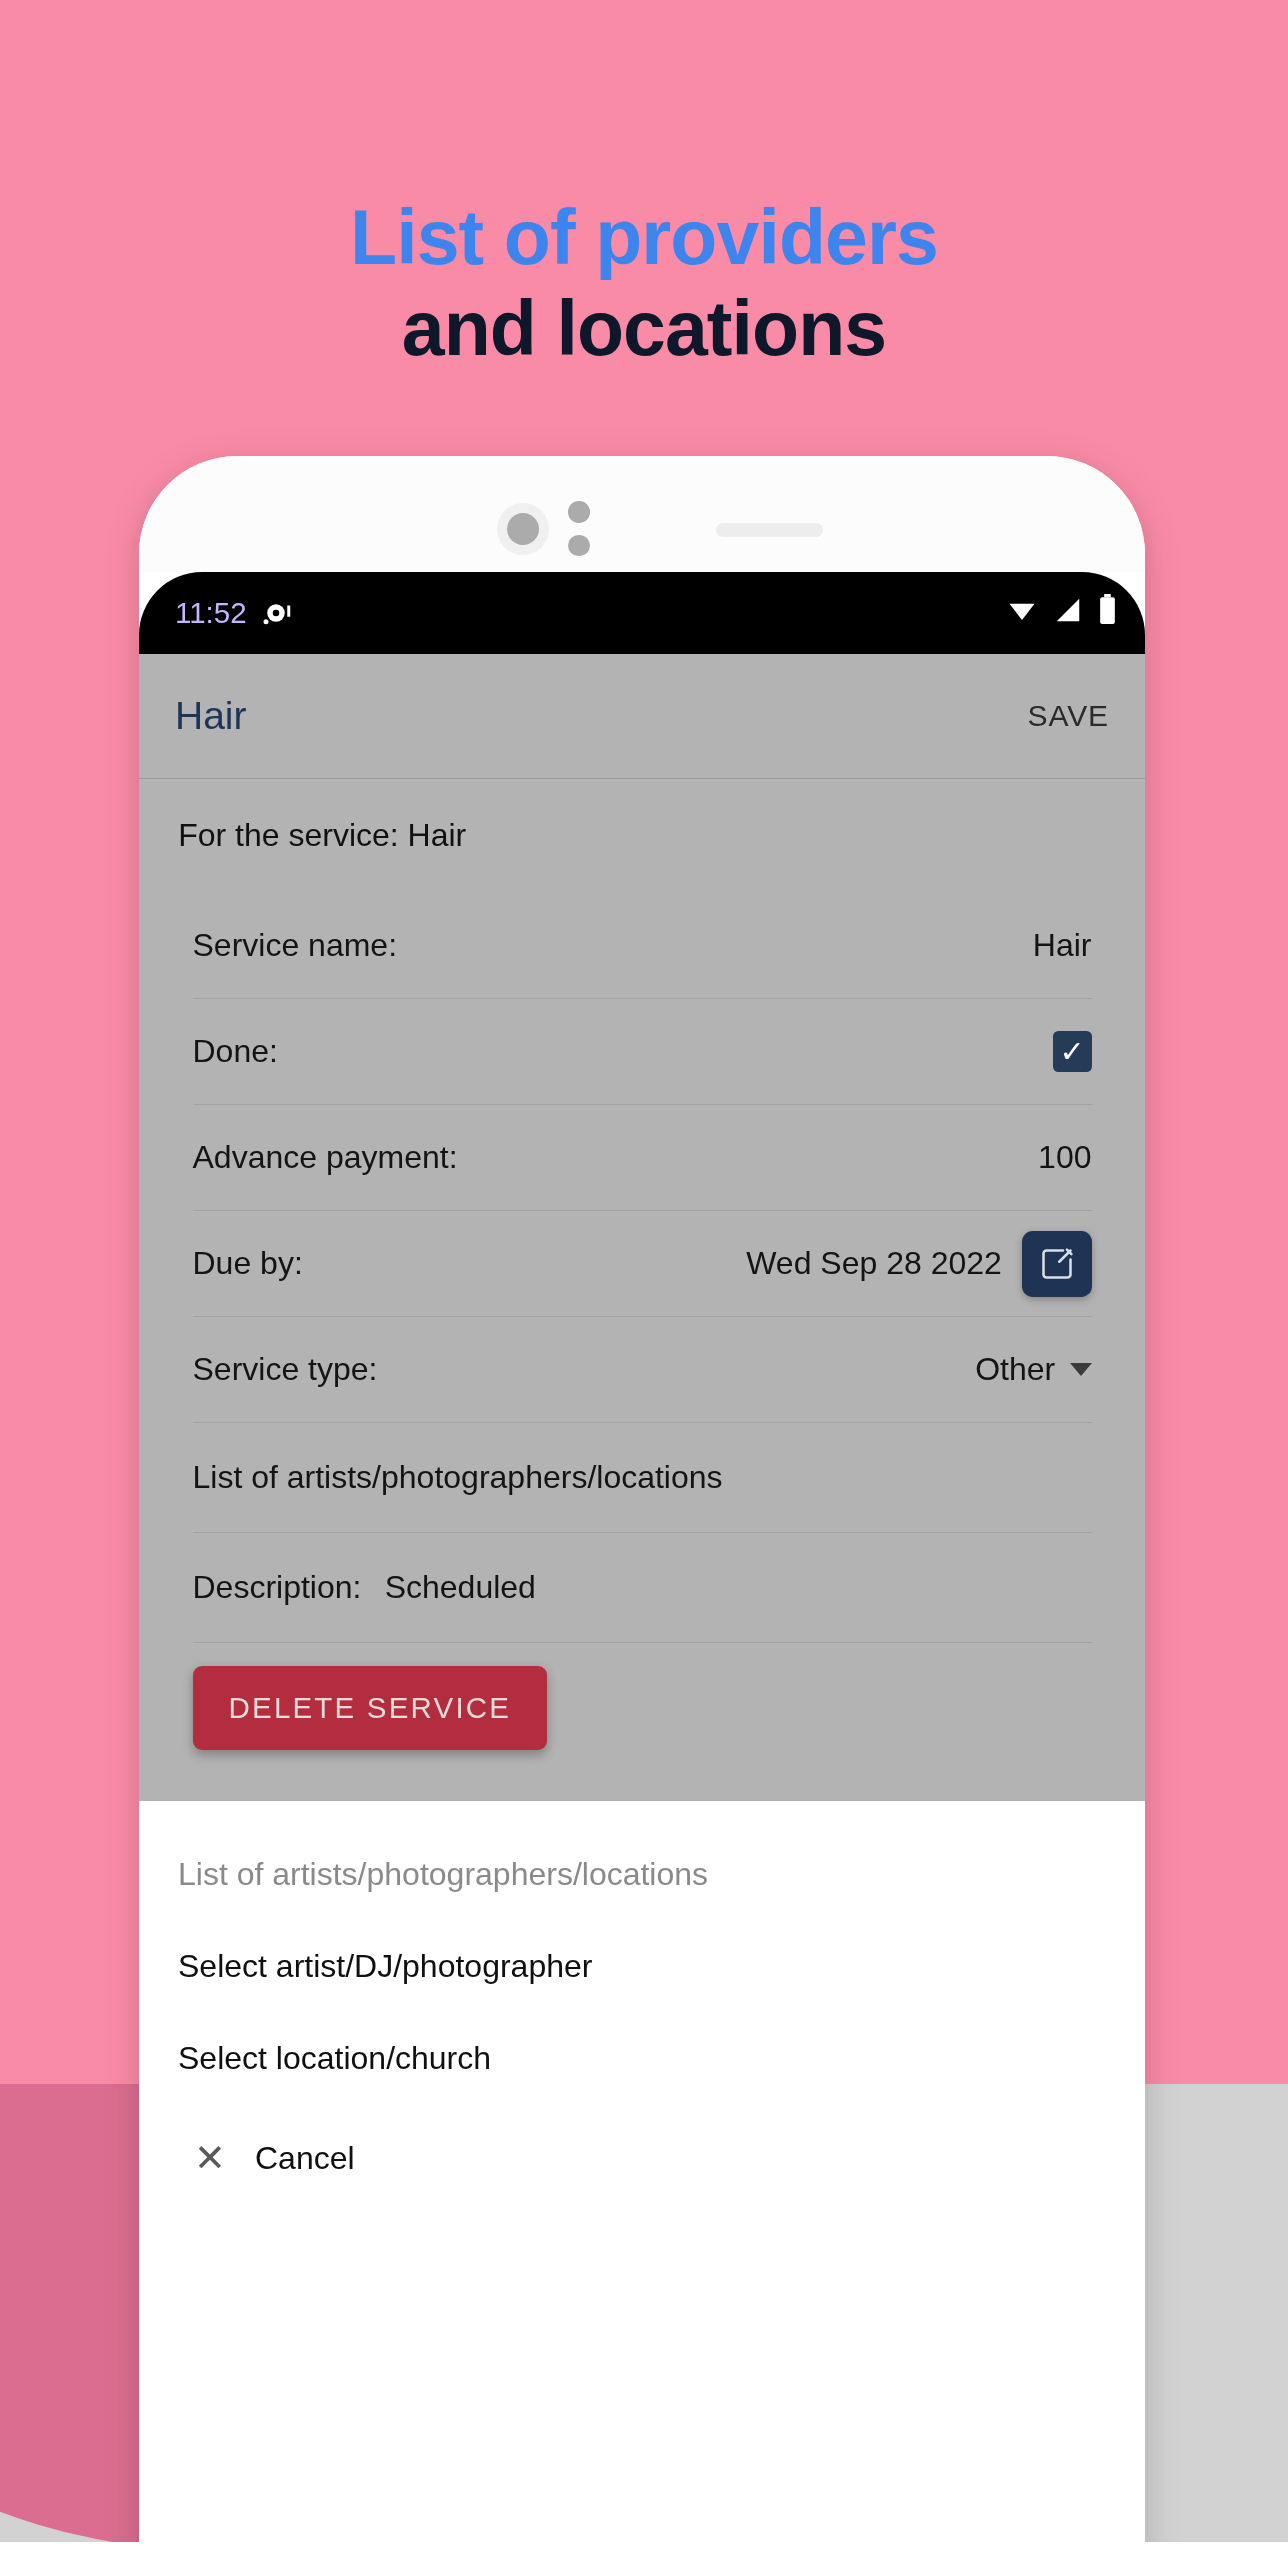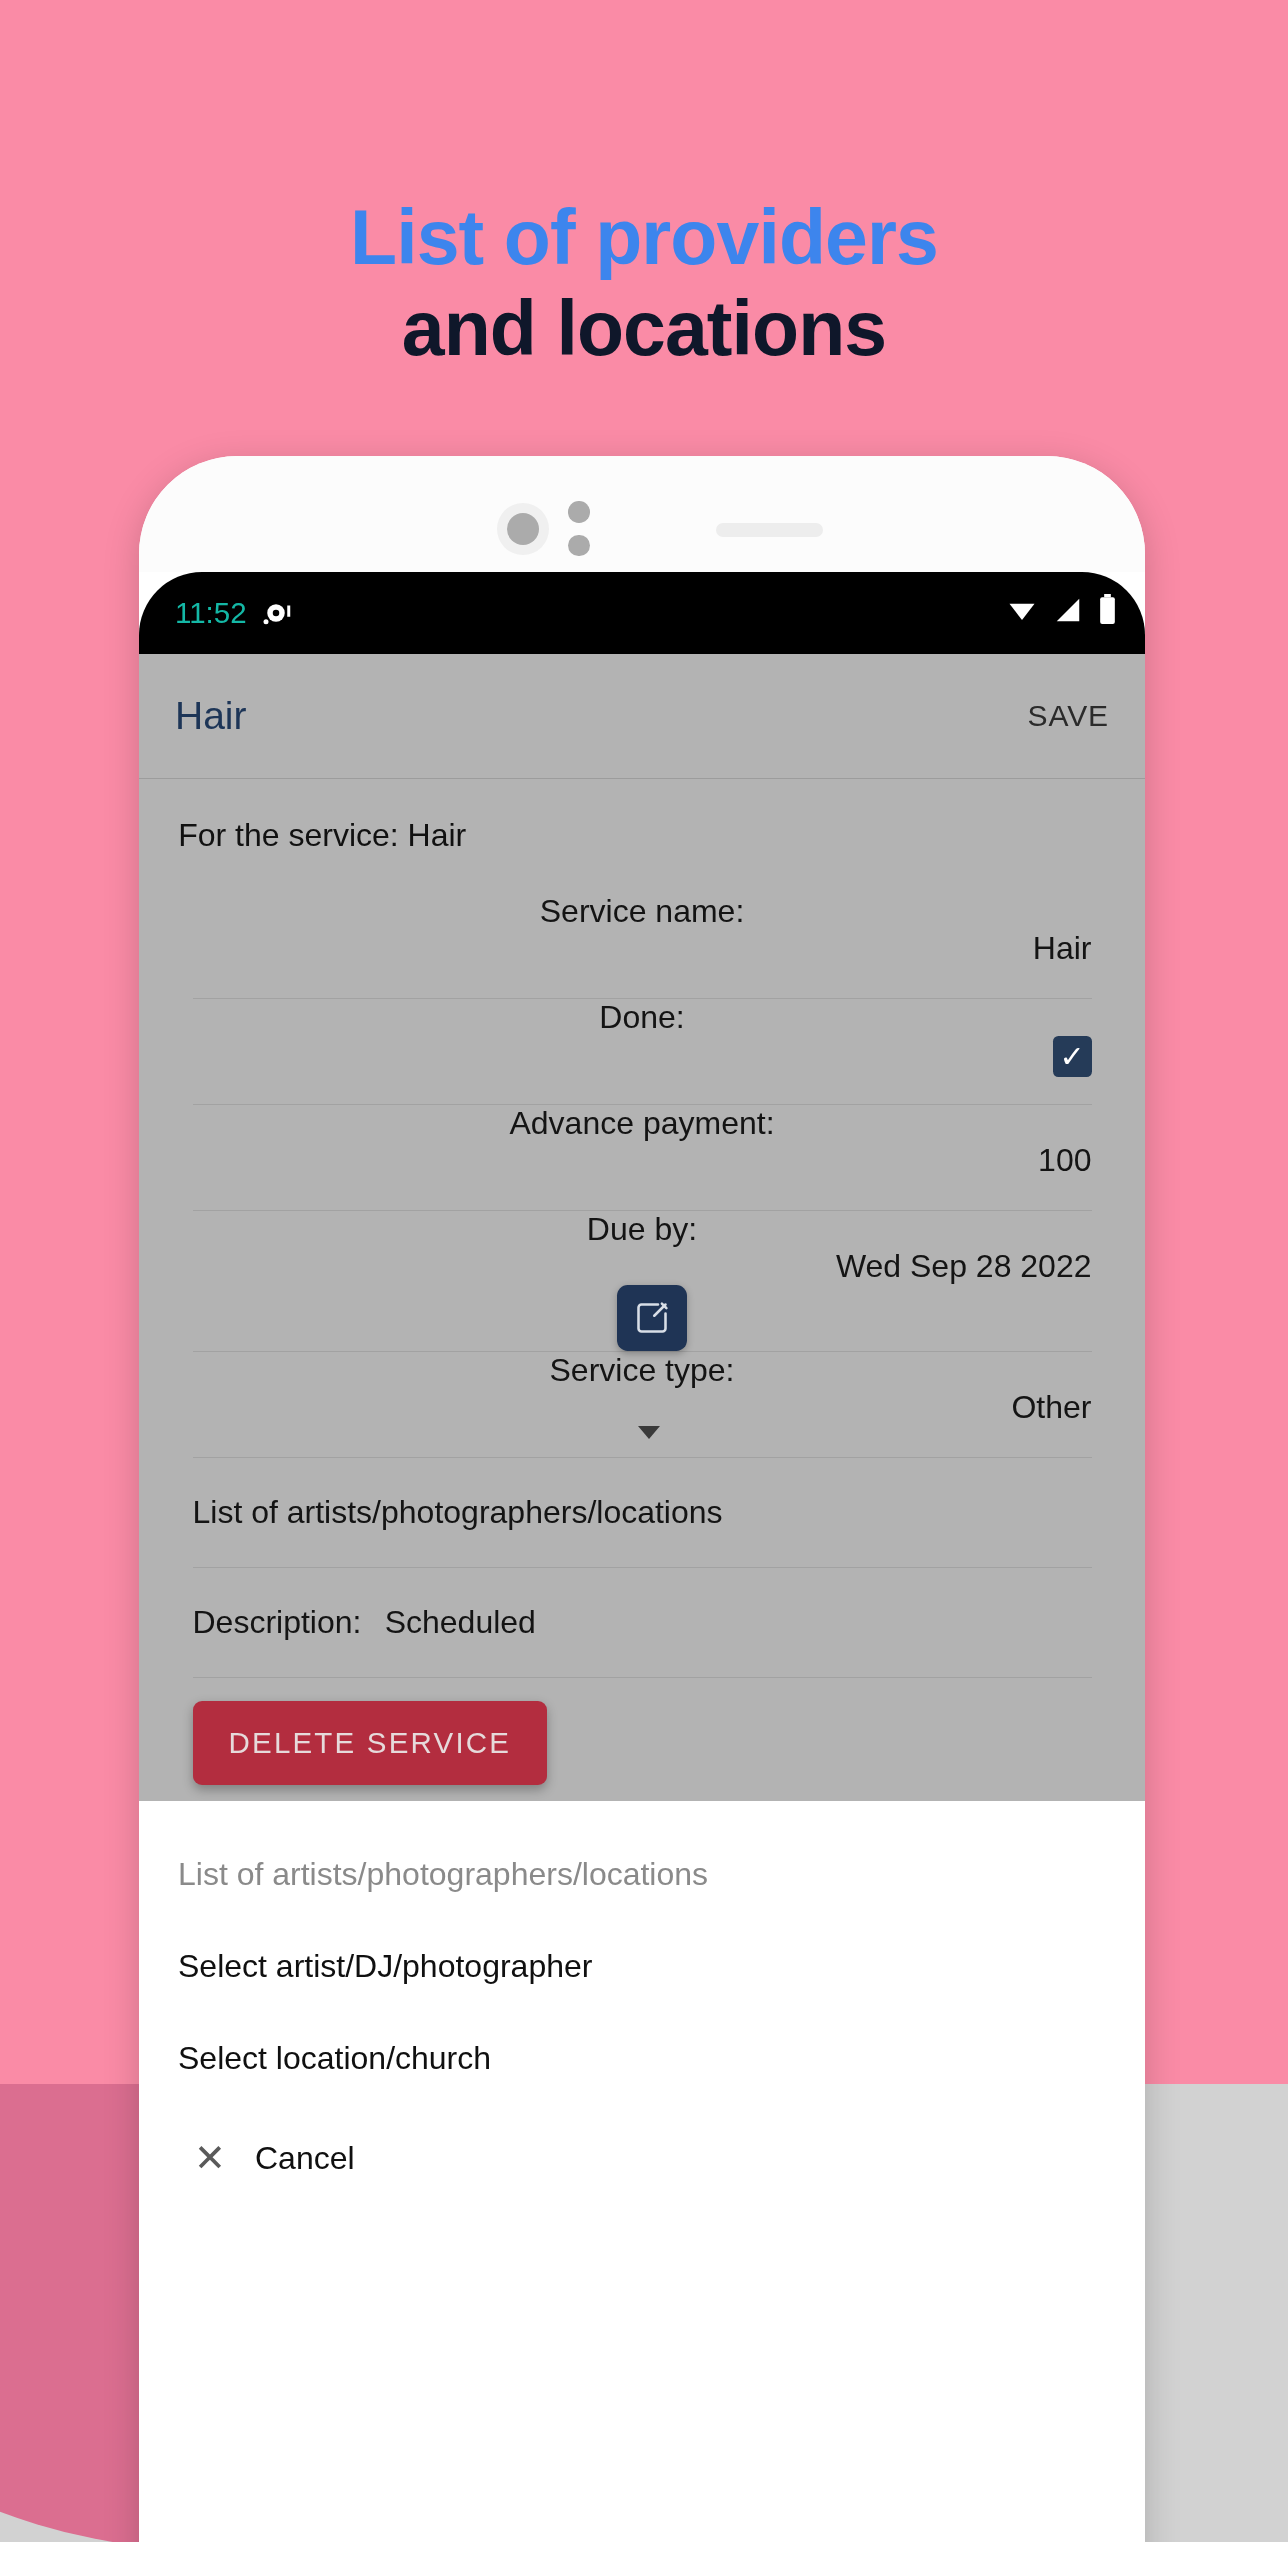--- a/index.html
+++ b/index.html
@@ -107,21 +107,21 @@
     background: #FFFFFF;
     overflow: hidden;
   }
 
   
   .statusbar {
     position: relative;
     height: 82px;
     background: #000000;
     border-radius: 63px 63px 0 0;
-    color: #14b8a6;
+    color: #c4b5fd;
     display: flex; align-items: center;
     padding: 0 26px 0 36px;
     font-size: 29.5px;
   }
   .sb-left { display: flex; align-items: center; gap: 14.3px; }
   .sb-spacer { flex: 1; }
   .sb-right { display: flex; align-items: center; gap: 12.5px; }
   .notif-icon {
     display: inline-flex; align-items: center; gap: 2.7px;
   }
@@ -149,21 +149,21 @@
     padding: 0 32px;
   }
   .form-heading {
     font-size: 32px; color: #111; padding: 38px 7.2px 39px 7.2px;
   }
   .row {
     display: flex; align-items: center;
     min-height: 106px;
     margin: 0 21.5px;
     border-bottom: 1.8px solid #A2A2A2;
-    font-size: 32px; color: #141414; flex-direction: column;
+    font-size: 32px; color: #141414;
   }
   .row .label { flex: none; }
   .row .value { margin-left: auto; }
   .row.full { display: block; padding: 36px 0; }
 
   .checkbox {
     margin-left: auto;
     width: 39px; height: 41px;
     border-radius: 5.4px;
     background: #253B58;

